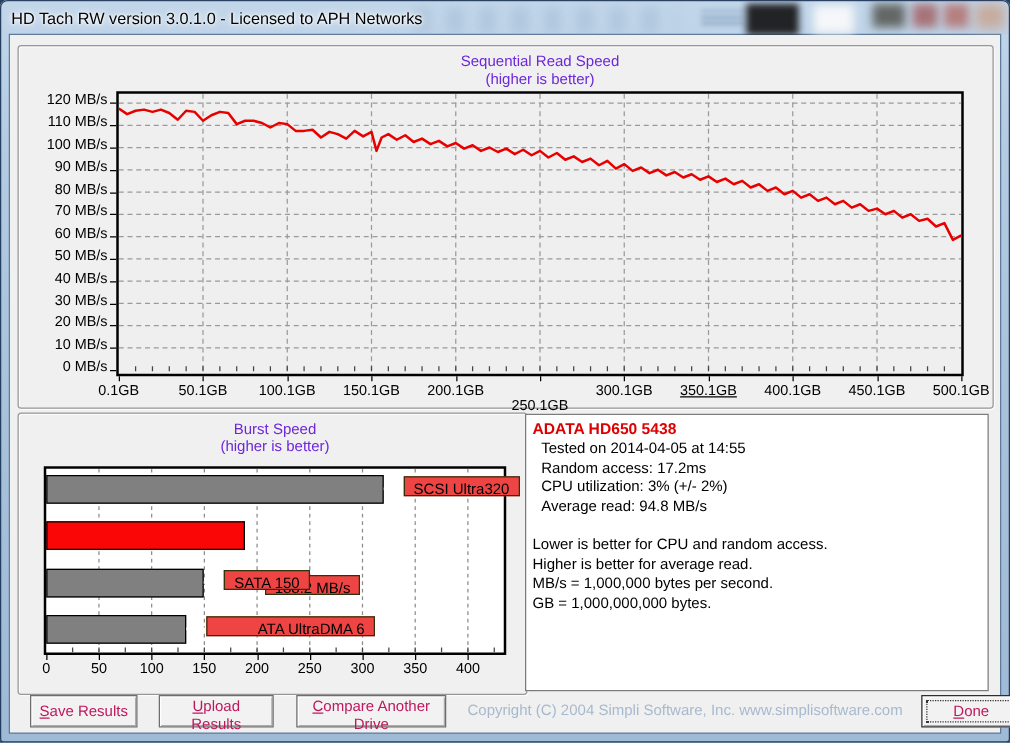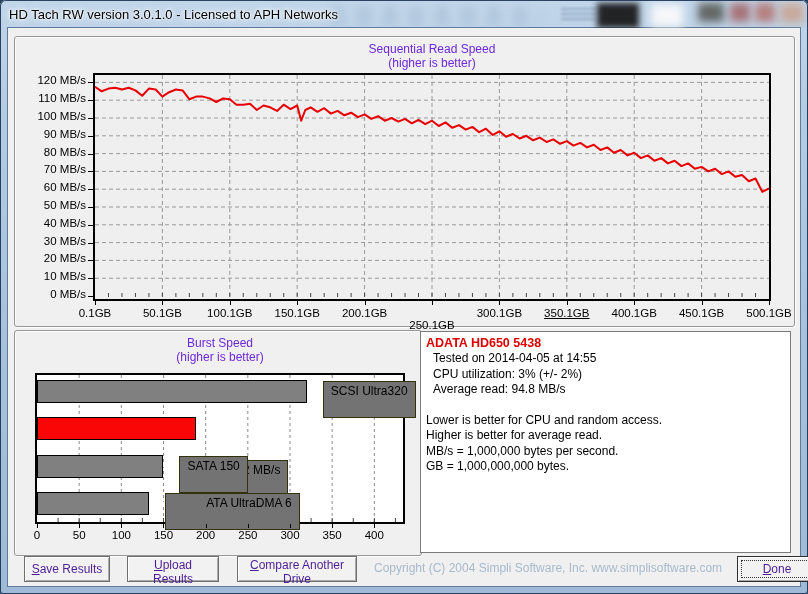--- a/index.html
+++ b/index.html
@@ -17,32 +17,32 @@
     box-shadow:inset 1px 1px 0 rgba(255,255,255,.7),1px 1px 0 rgba(255,255,255,.7);}
   .read-box{left:6px;top:8px;width:779px;height:289px;}
   .burst-box{left:6px;top:302px;width:406px;height:224px;}
   .chart-title{position:absolute;font-size:12px;color:#6d28d9;text-align:right;white-space:nowrap;transform:translateX(-50%);}
   .plot{position:absolute;border:2px solid #000;box-sizing:border-box;}
   #read-plot{left:78px;top:36px;width:678px;height:228px;background:#efefef;}
   #burst-plot{left:20px;top:42px;width:370px;height:151px;background:#ffffff;}
   .axis-label{position:absolute;font-size:11.5px;color:#000;white-space:nowrap;}
   .tick{position:absolute;background:#000;}
   .bar{position:absolute;box-sizing:border-box;border:1px solid #000;}
-  .bar-label{position:absolute;box-sizing:border-box;height:37px;line-height:19px;padding:0 7px;
-    background:#737373;border:1px solid #32320a;font-size:12px;color:#000;white-space:nowrap;}
+  .bar-label{position:absolute;box-sizing:border-box;height:16px;line-height:19px;padding:0 7px;
+    background:#ef4444;border:1px solid #32320a;font-size:12px;color:#000;white-space:nowrap;}
   .bar-connector{position:absolute;height:2px;background:#fff;}
   .infopanel{position:absolute;left:412px;top:303px;width:371px;height:222px;box-sizing:border-box;
     background:#fff;border:1px solid #7b7b7b;padding:3px 5px;font-size:12px;line-height:15.5px;color:#000;}
   .drive-name{color:#dd0000;font-weight:bold;font-size:12.5px;line-height:16px;}
   .info-line{white-space:nowrap;}
   .info-line.indent{padding-left:7px;}
   .info-gap{height:15px;}
   .btn{position:absolute;height:26px;background:#f2f2f2;border:1px solid #6e6e6e;box-sizing:border-box;
     box-shadow:inset 1px 1px 0 #ffffff,inset -1px -1px 0 #ababab;
-    font-family:"Liberation Sans",sans-serif;font-size:12px;color:#4c1d95;cursor:pointer;}
+    font-family:"Liberation Sans",sans-serif;font-size:12px;color:#be185d;cursor:pointer;}
   .btn.default{border-color:#2e2e2e;}
   .btn .focus-rect{position:absolute;left:3px;top:3px;right:3px;bottom:3px;border:1px dotted #333;pointer-events:none;}
   .copyright{position:absolute;left:366px;top:533px;width:340px;text-align:center;
     font-size:12px;color:#a7bacd;white-space:nowrap;}
   svg{position:absolute;left:0;top:0;}
 </style>
 </head>
 <body>
 
 <div class="window">
@@ -254,20 +254,21 @@
           <div class="tick" style="left: 317.161px; top: 193px; width: 1px; height: 4px;"></div>
           <div class="axis-label" style="left: 343.327px; top: 198px; width: 32px; text-align: center;">400</div>
           <div class="tick" style="left: 359.327px; top: 193px; width: 1px; height: 4px;"></div>
         </div>
     </div>
 
     <div class="infopanel">
       <div class="drive-name">ADATA HD650 5438</div>
       <div id="info-details">
           <div class="info-line indent">Tested on 2014-04-05 at 14:55</div>
+          <div class="info-line indent">Random access: 17.2ms</div>
           <div class="info-line indent">CPU utilization: 3% (+/- 2%)</div>
           <div class="info-line indent">Average read: 94.8 MB/s</div>
         </div>
       <div class="info-gap"></div>
       <div id="info-notes">
           <div class="info-line">Lower is better for CPU and random access.</div>
           <div class="info-line">Higher is better for average read.</div>
           <div class="info-line">MB/s = 1,000,000 bytes per second.</div>
           <div class="info-line">GB = 1,000,000,000 bytes.</div>
         </div>

